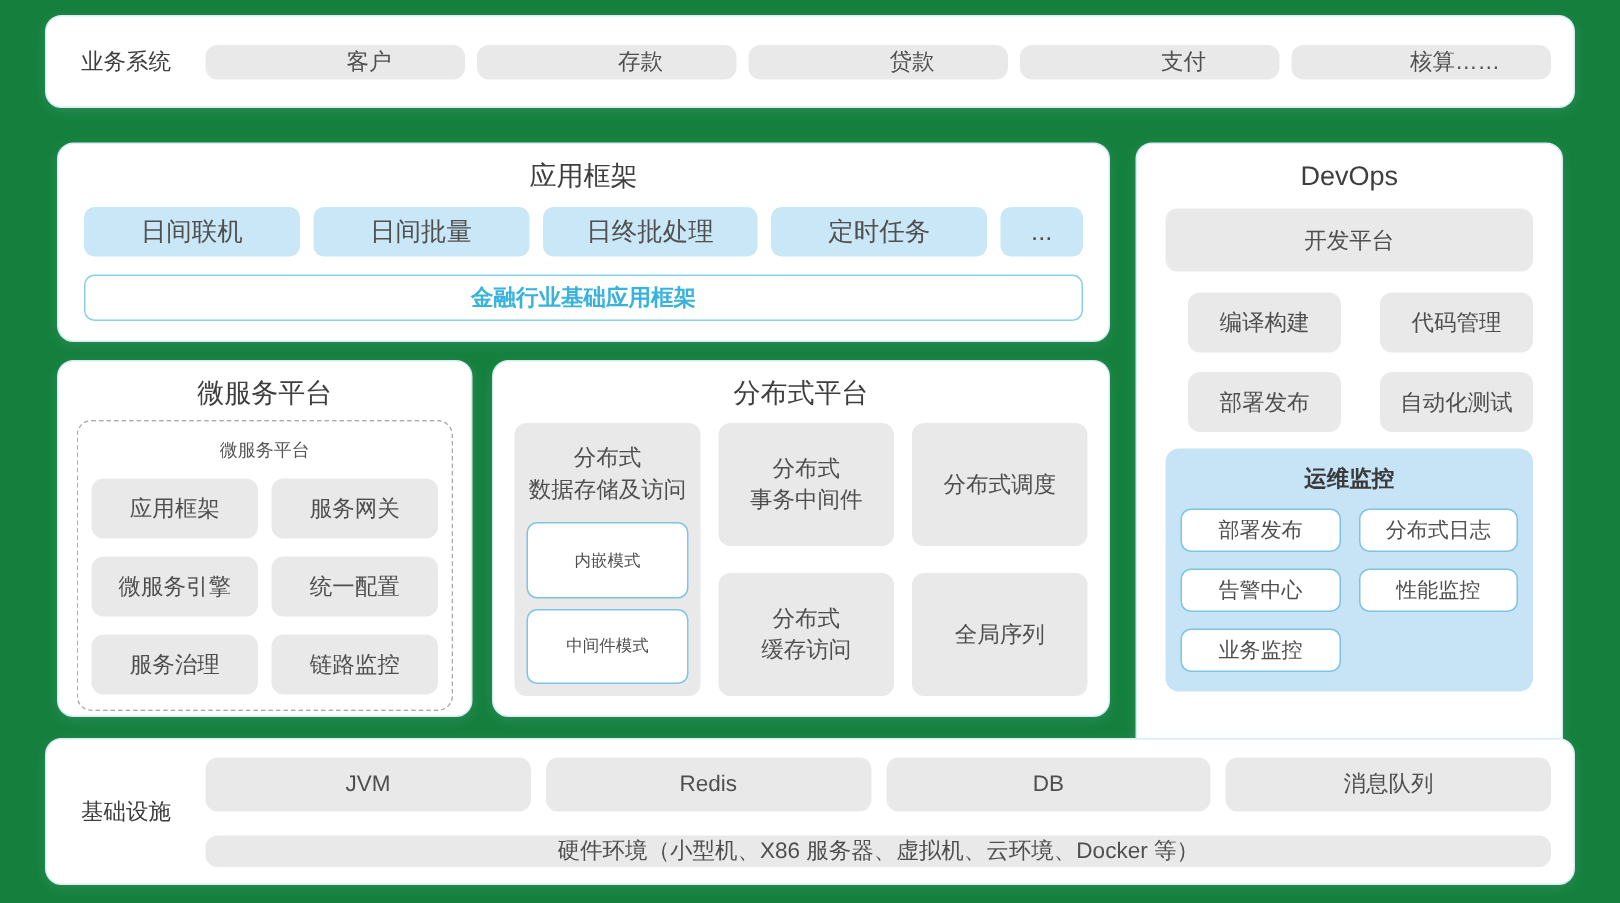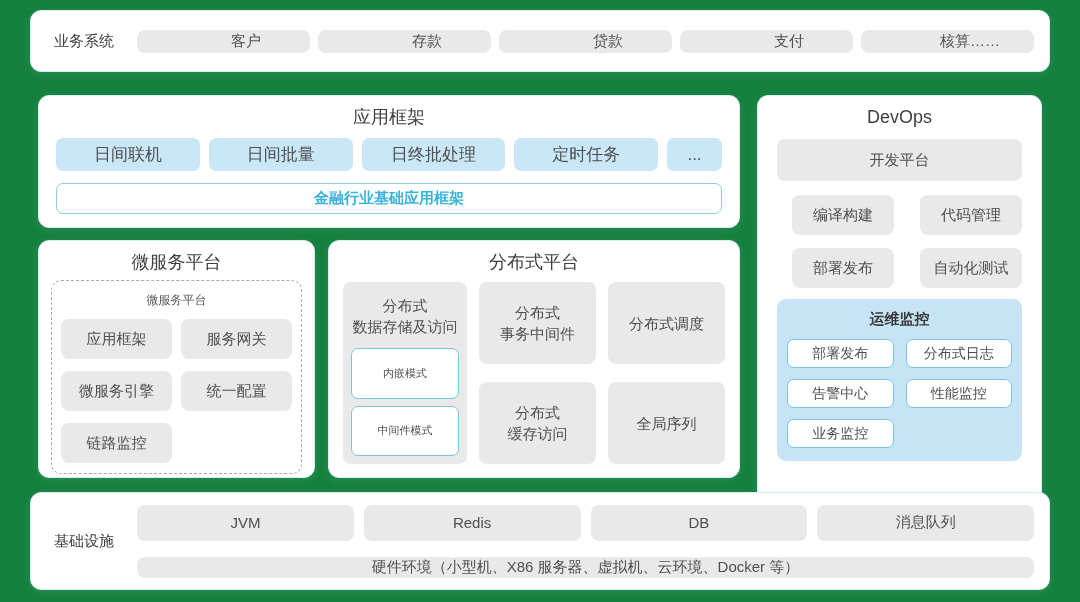--- a/index.html
+++ b/index.html
@@ -217,20 +217,21 @@
 
   <section class="panel" id="panel-micro">
     <h2 class="panel-title">微服务平台</h2>
     <div class="dashed-box">
       <div class="inner-title">微服务平台</div>
       <div class="micro-grid">
         <div class="gray-box">应用框架</div>
         <div class="gray-box">服务网关</div>
         <div class="gray-box">微服务引擎</div>
         <div class="gray-box">统一配置</div>
+        <div class="gray-box">服务治理</div>
         <div class="gray-box">链路监控</div>
       </div>
     </div>
   </section>
 
   <section class="panel" id="panel-dist">
     <h2 class="panel-title">分布式平台</h2>
     <div class="dist-grid">
       <div class="gray-box storage-box">
         <div class="storage-title">分布式

